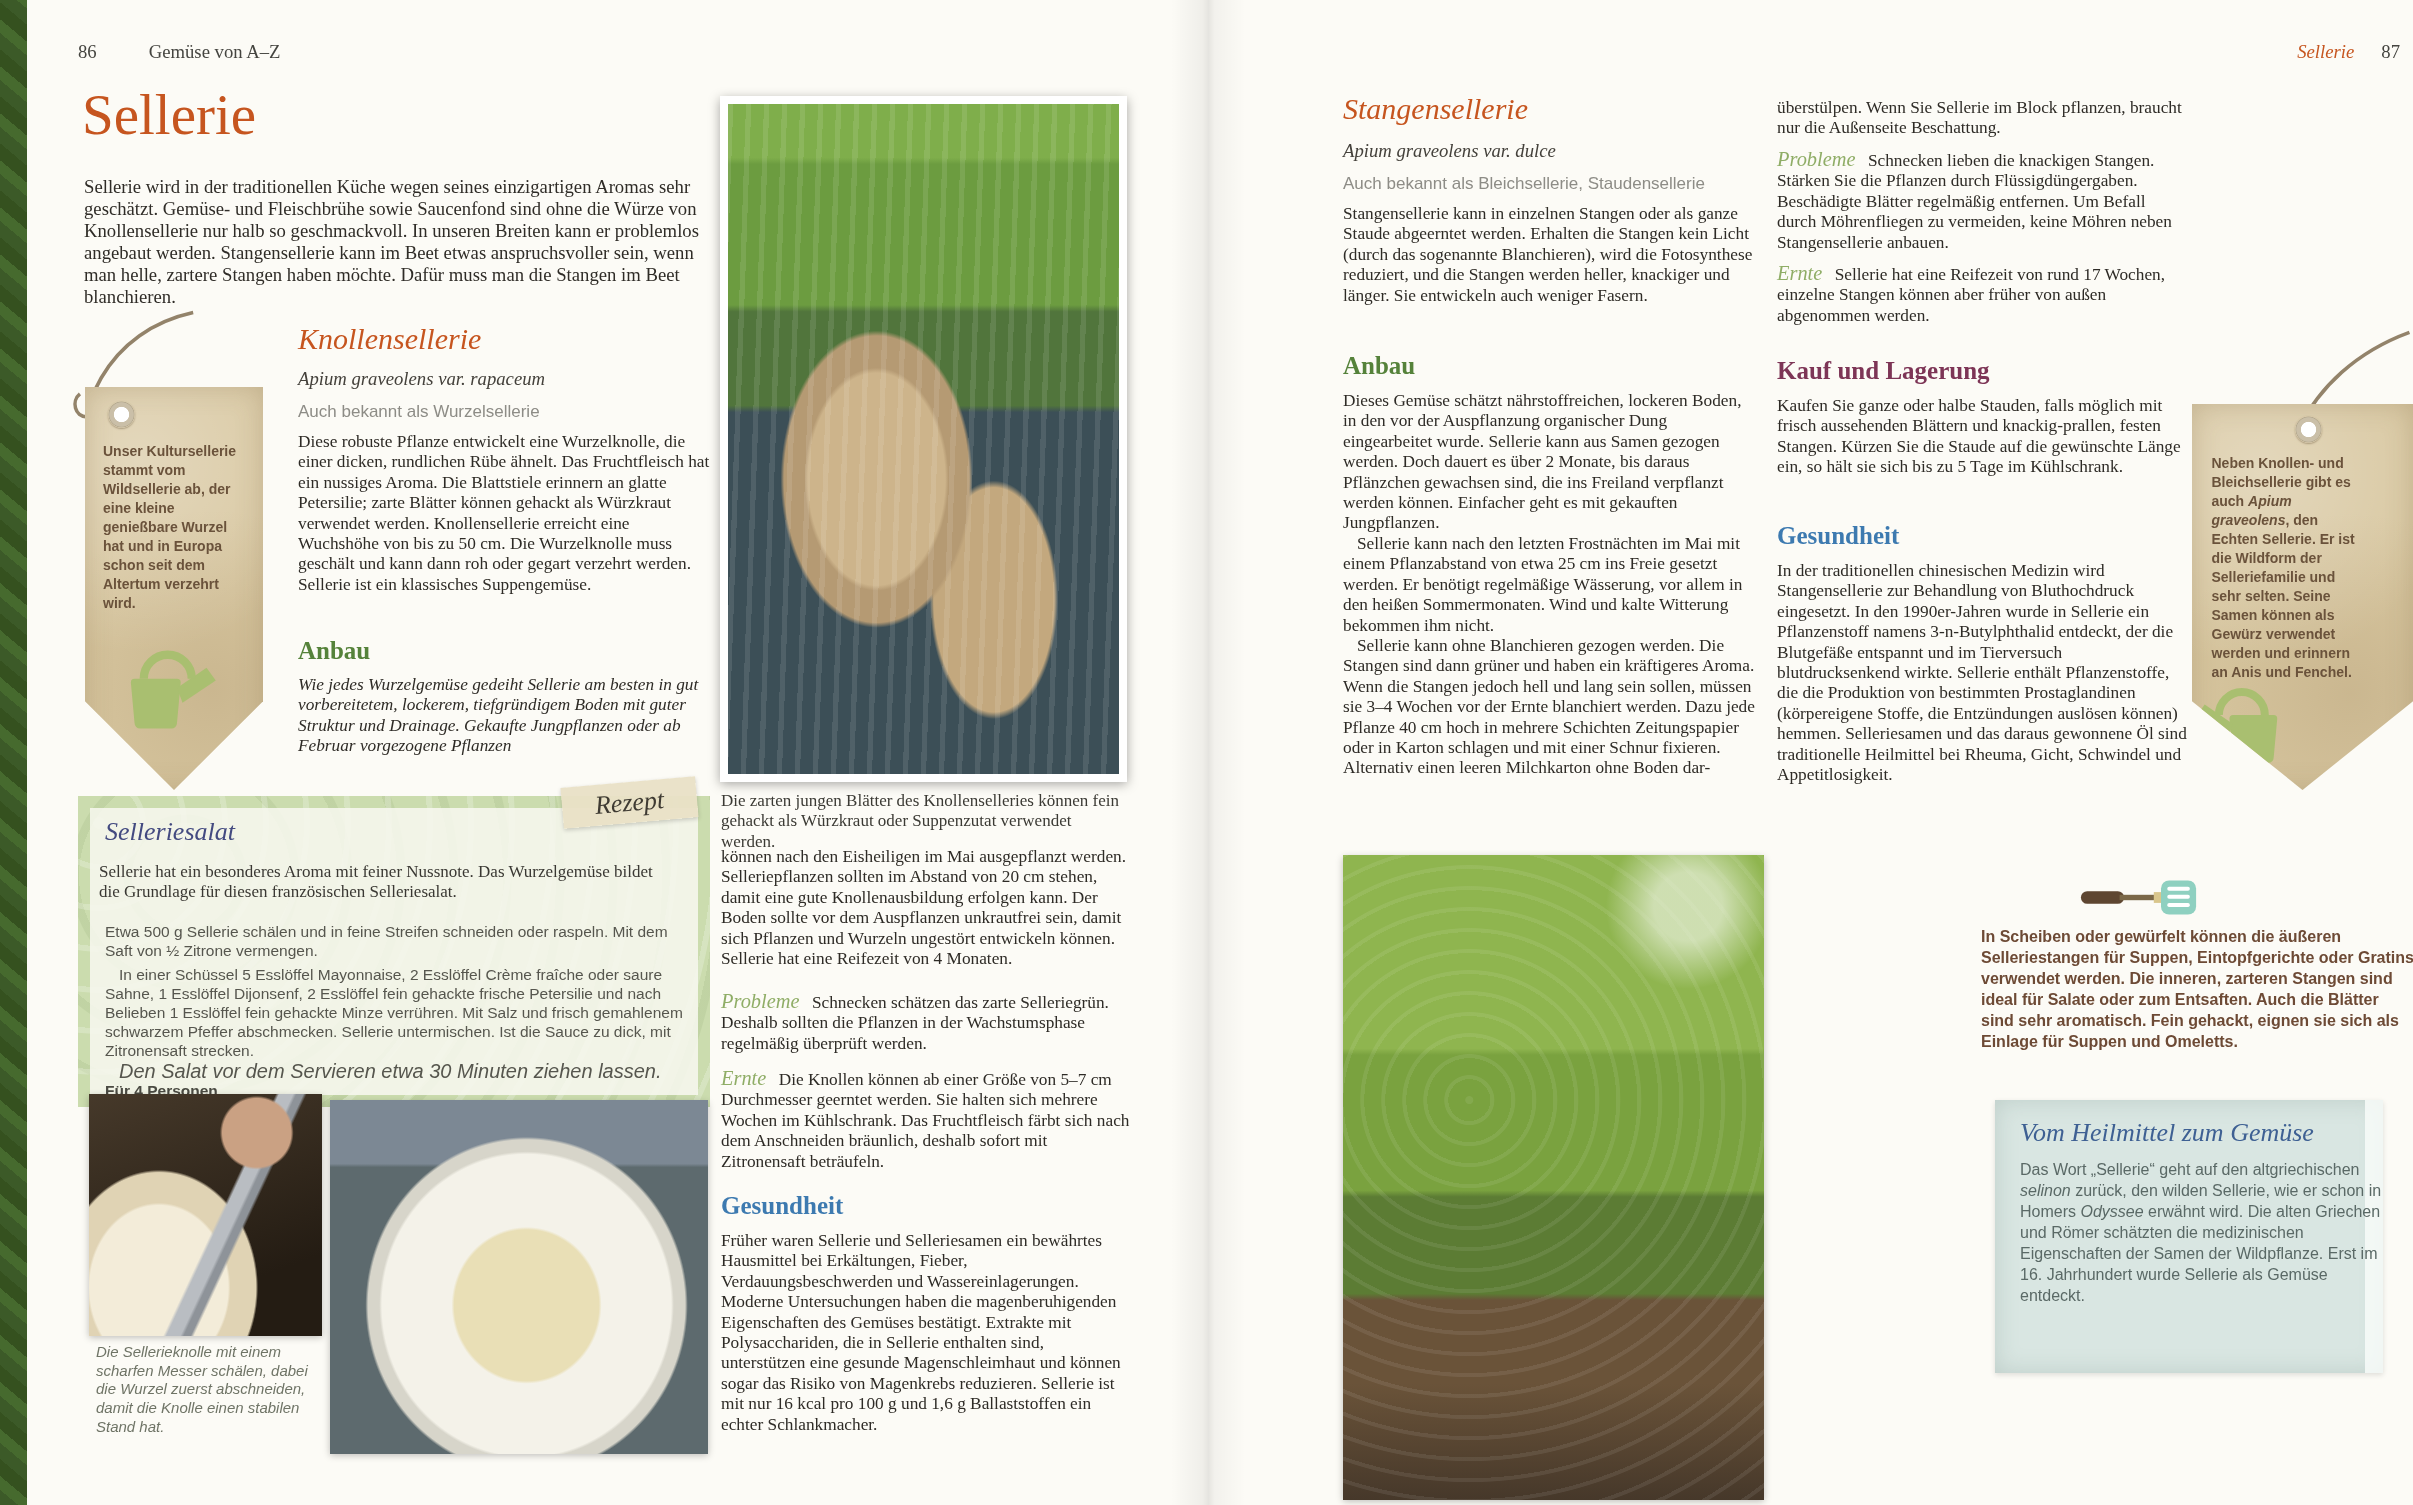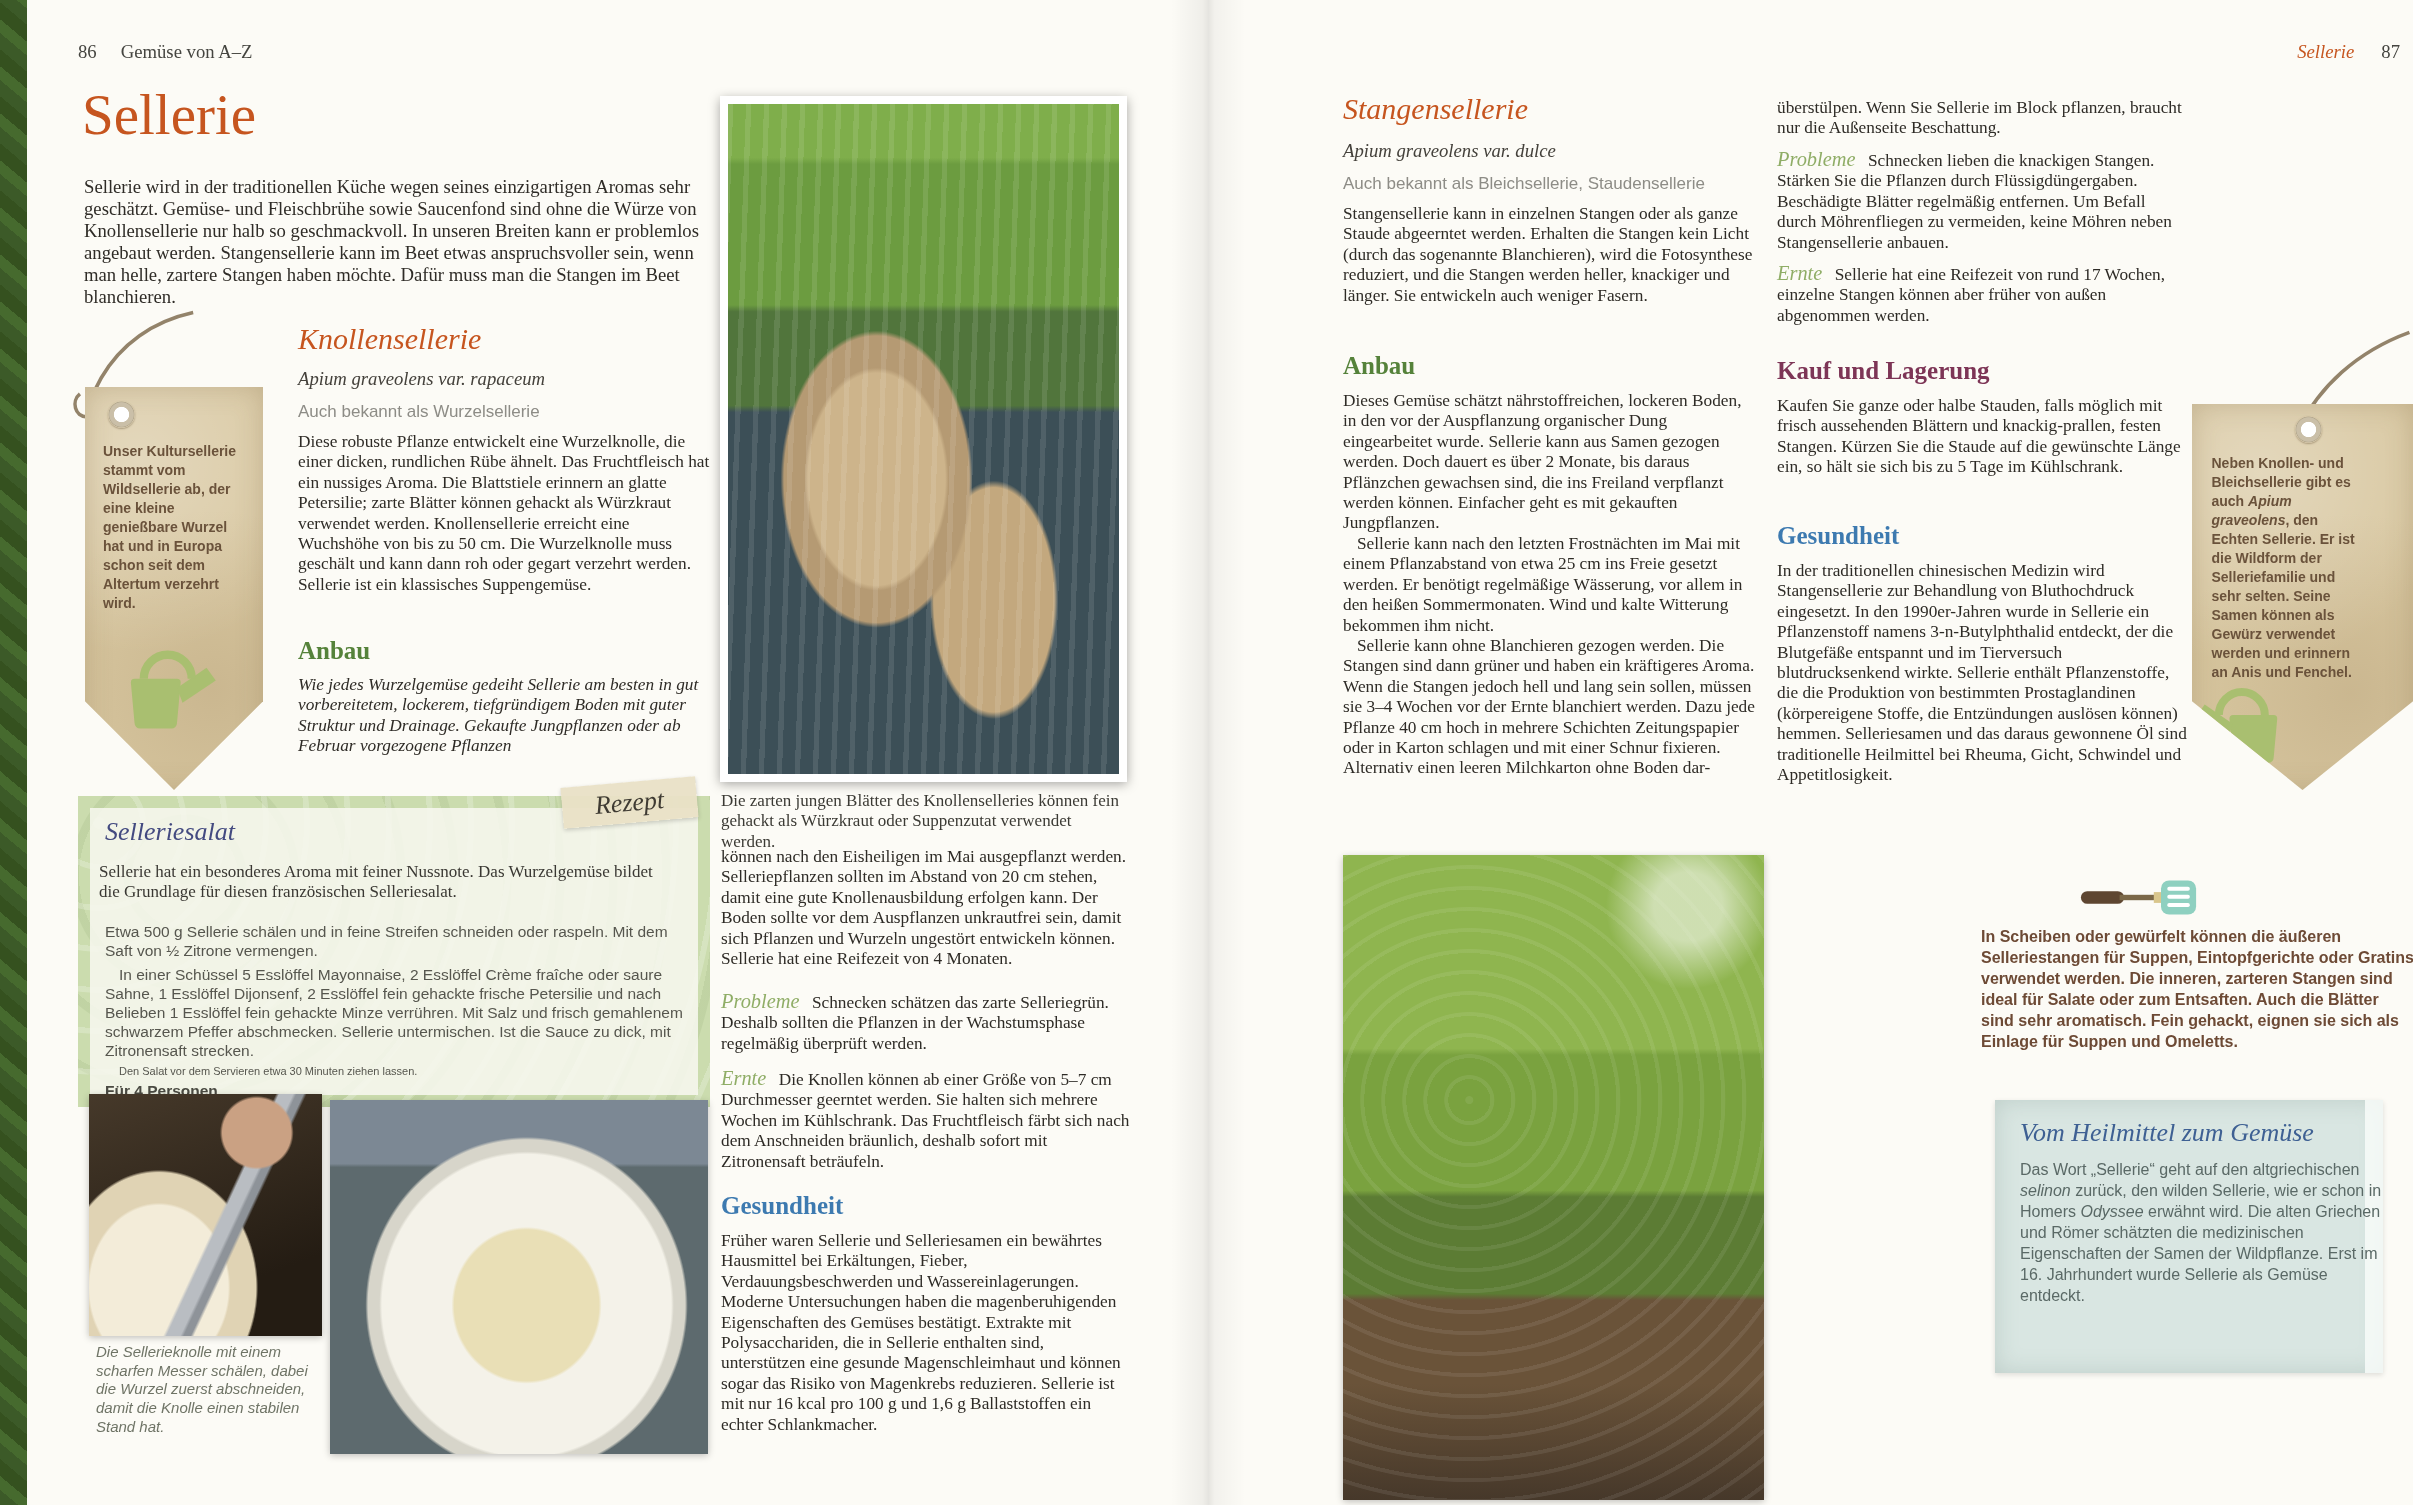--- a/index.html
+++ b/index.html
@@ -40,21 +40,21 @@
 <body>
 
 <div id="spread">
 
   <div class="abs" style="left:0;top:0;width:27px;height:1506px;
               background:repeating-linear-gradient(40deg,#3c5a28 0 12.4px,#466a2e 12.4px 23px,#35511f 23px 36px);"></div>
 
   <div class="abs" style="left:1171px;top:0;width:75px;height:1506px;
               background:linear-gradient(90deg,rgba(0,0,0,0),rgba(0,0,0,.05) 42%,rgba(0,0,0,.09) 50%,rgba(0,0,0,.04) 58%,rgba(0,0,0,0));"></div>
 
-  <div class="abs" style="left:78px;top:41px;display:flex;gap:24px;">
+  <div class="abs" style="left:78px;top:41px;display:flex;gap:52px;">
     <span class="pageno serif">86</span>
     <span class="runhead serif">Gemüse von A–Z</span>
   </div>
 
   <div class="abs serif" style="left:82px;top:82px;font-size:57px;color:#c6551f;">Sellerie</div>
 
   <div class="abs serif lead" style="left:84px;top:176px;width:624px;">Sellerie wird in der traditionellen Küche wegen seines einzigartigen Aromas sehr geschätzt. Gemüse- und Fleischbrühe sowie Saucenfond sind ohne die Würze von Knollensellerie nur halb so geschmackvoll. In unseren Breiten kann er problemlos angebaut werden. Stangensellerie kann im Beet etwas anspruchsvoller sein, wenn man helle, zartere Stangen haben möchte. Dafür muss man die Stangen im Beet blanchieren.</div>
 
   <svg class="abs" style="left:46px;top:309px;width:151px;height:115px;" viewBox="0 0 170 130">
     <path d="M166 4 C120 14 84 40 62 78 C54 92 48 106 46 124" stroke="#93836a" stroke-width="4" fill="none"></path>
@@ -85,21 +85,21 @@
     <div class="abs" style="left:12.4px;top:12.4px;right:12.4px;bottom:12.4px;background:rgba(248,248,240,.86);"></div>
     <div class="abs" style="left:484px;top:-14px;width:135px;height:41px;background:rgba(233,224,198,.95);
                 transform:rotate(-5deg);box-shadow:0 1.8px 4.4px rgba(0,0,0,.18);
                 display:flex;align-items:center;justify-content:center;">
       <span class="serif" style="font-style:italic;font-size:26px;color:#3f3b33;">Rezept</span>
     </div>
     <div class="abs serif" style="left:27px;top:21px;font-style:italic;font-size:26px;color:#434a80;">Selleriesalat</div>
     <div class="abs serif" style="left:21px;top:66px;width:573px;font-size:17px;line-height:20px;color:#3a3833;">Sellerie hat ein besonderes Aroma mit feiner Nussnote. Das Wurzelgemüse bildet die Grundlage für diesen französischen Selleriesalat.</div>
     <div class="abs sans" style="left:27px;top:115px;width:584px;font-size:15.5px;line-height:19px;color:#56564e;">Etwa 500 g Sellerie schälen und in feine Streifen schneiden oder raspeln. Mit dem Saft von ½ Zitrone vermengen.</div>
     <div class="abs sans indent" style="left:27px;top:158px;width:584px;font-size:15.5px;line-height:19px;color:#56564e;">In einer Schüssel 5 Esslöffel Mayonnaise, 2 Esslöffel Crème fraîche oder saure Sahne, 1 Esslöffel Dijonsenf, 2 Esslöffel fein gehackte frische Petersilie und nach Belieben 1 Esslöffel fein gehackte Minze verrühren. Mit Salz und frisch gemahlenem schwarzem Pfeffer abschmecken. Sellerie untermischen. Ist die Sauce zu dick, mit Zitronensaft strecken.</div>
-    <div class="abs sans indent" style="left:27px;top:255px;width:584px;font-size:11px;line-height:19px;color:#56564e;">Den Salat vor dem Servieren etwa 30 Minuten ziehen lassen.</div>
+    <div class="abs sans indent" style="left:27px;top:255px;width:584px;font-size:20px;line-height:19px;color:#56564e;font-style:italic;">Den Salat vor dem Servieren etwa 30 Minuten ziehen lassen.</div>
     <div class="abs sans" style="left:27px;top:275px;font-size:15.5px;font-weight:bold;color:#4a4a42;">Für 4 Personen</div>
   </div>
 
   <div class="abs photo" style="left:89px;top:1094px;width:233px;height:242px;
               background:
                 radial-gradient(circle at 72% 16%, #caa183 0 13%, rgba(0,0,0,0) 14%),
                 linear-gradient(115deg, rgba(0,0,0,0) 54%, #b9bdc2 55% 59%, #8e9399 60% 62%, rgba(0,0,0,0) 63%),
                 radial-gradient(ellipse at 30% 80%, #f3ecd9 0 30%, #e0d3b4 31% 42%, rgba(0,0,0,0) 43%),
                 linear-gradient(160deg,#46392a,#241c13 75%);"></div>
   <div class="abs caption-italic" style="left:96px;top:1343px;width:226px;">Die Sellerieknolle mit einem scharfen Messer schälen, dabei die Wurzel zuerst abschneiden, damit die Knolle einen stabilen Stand hat.</div>

